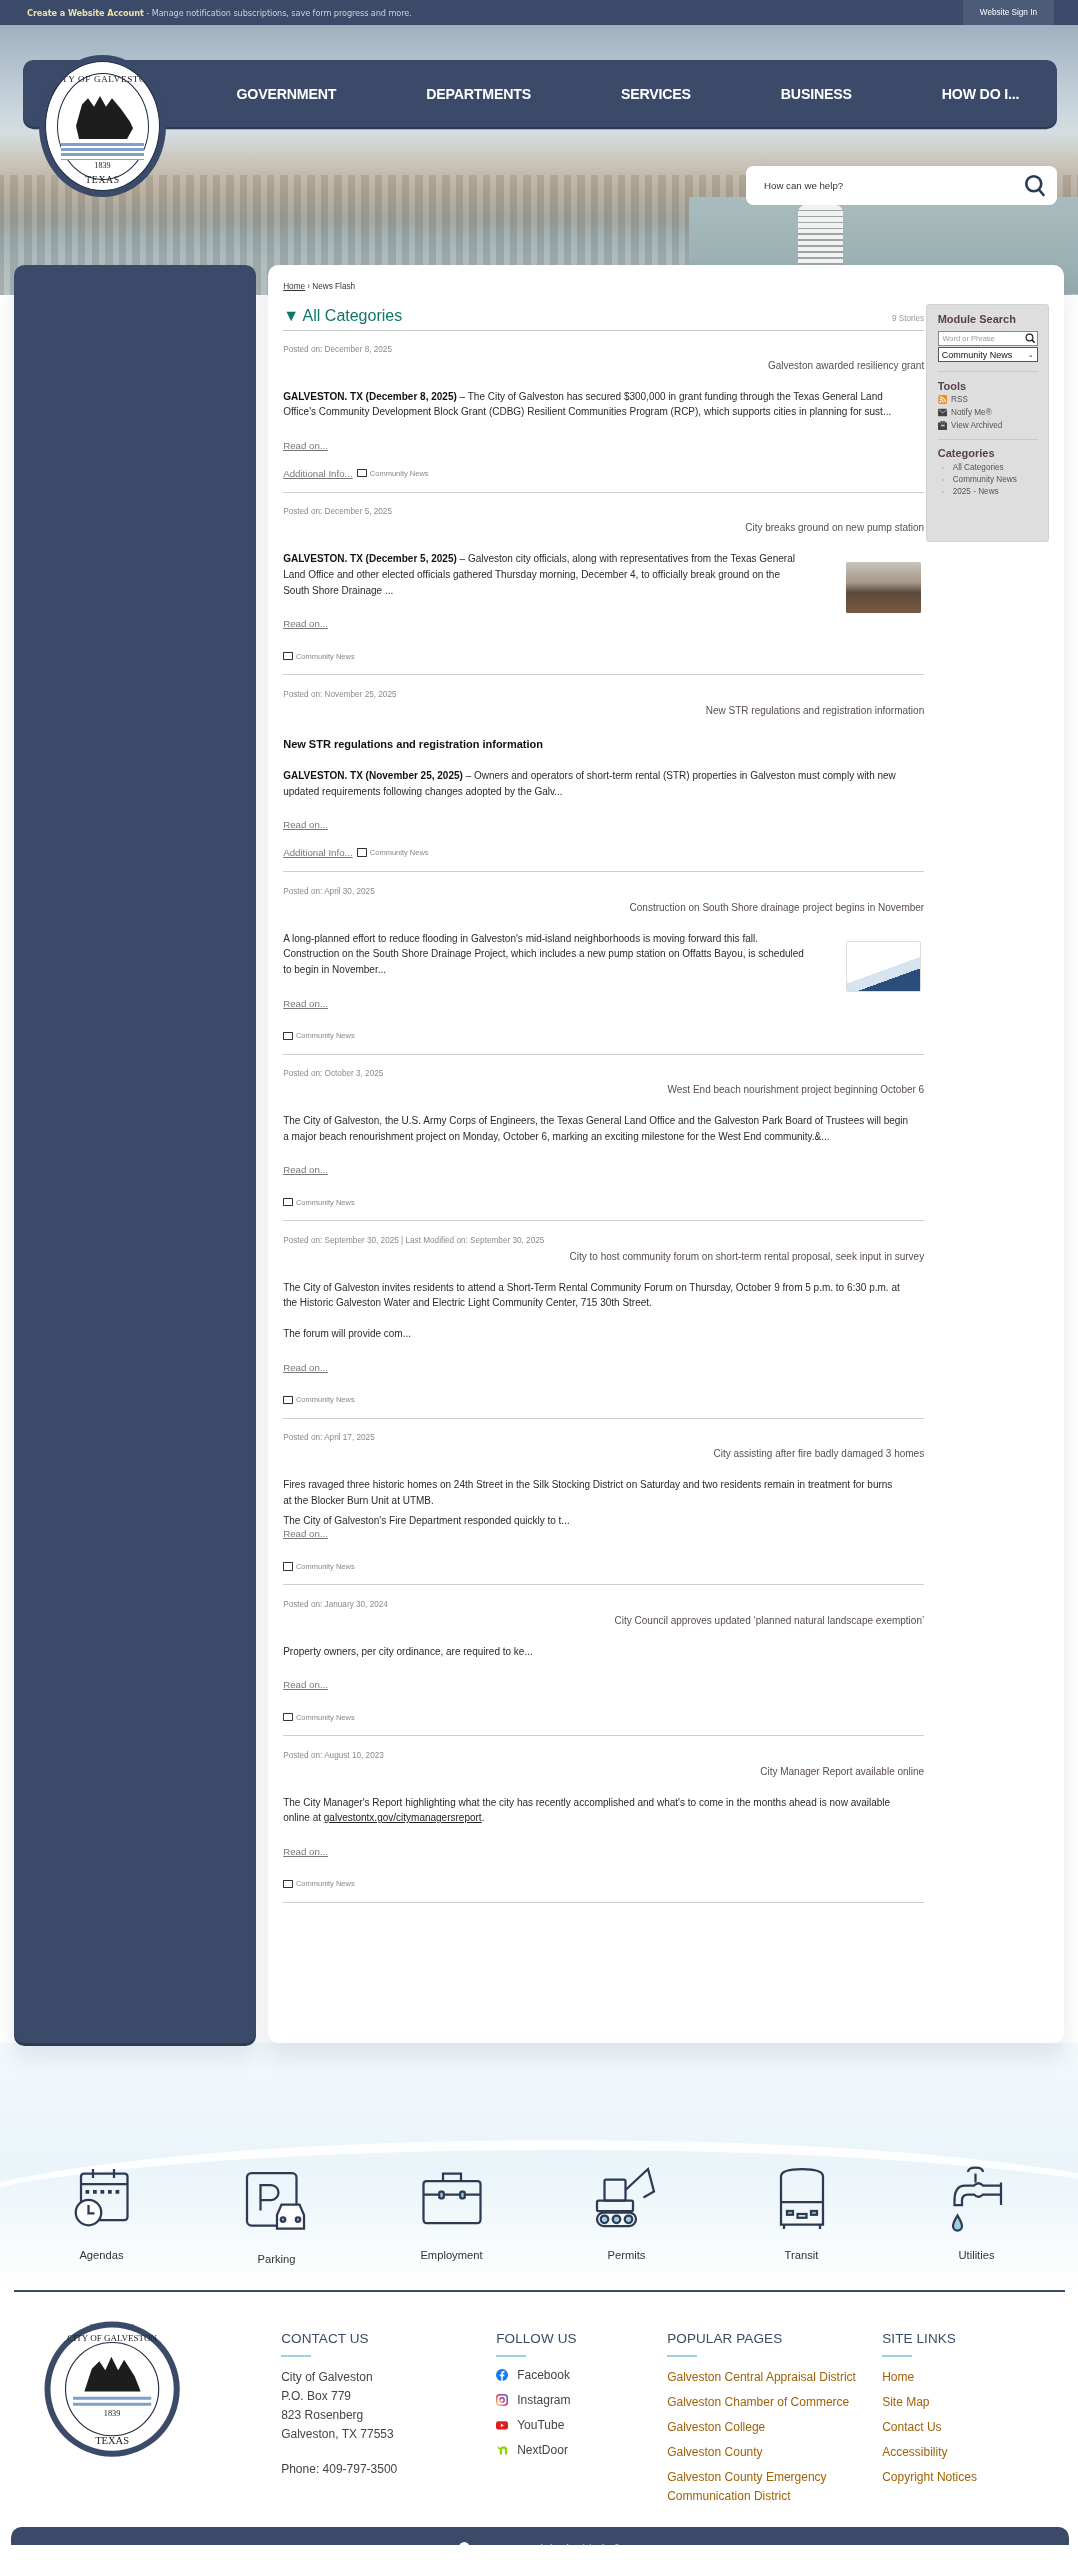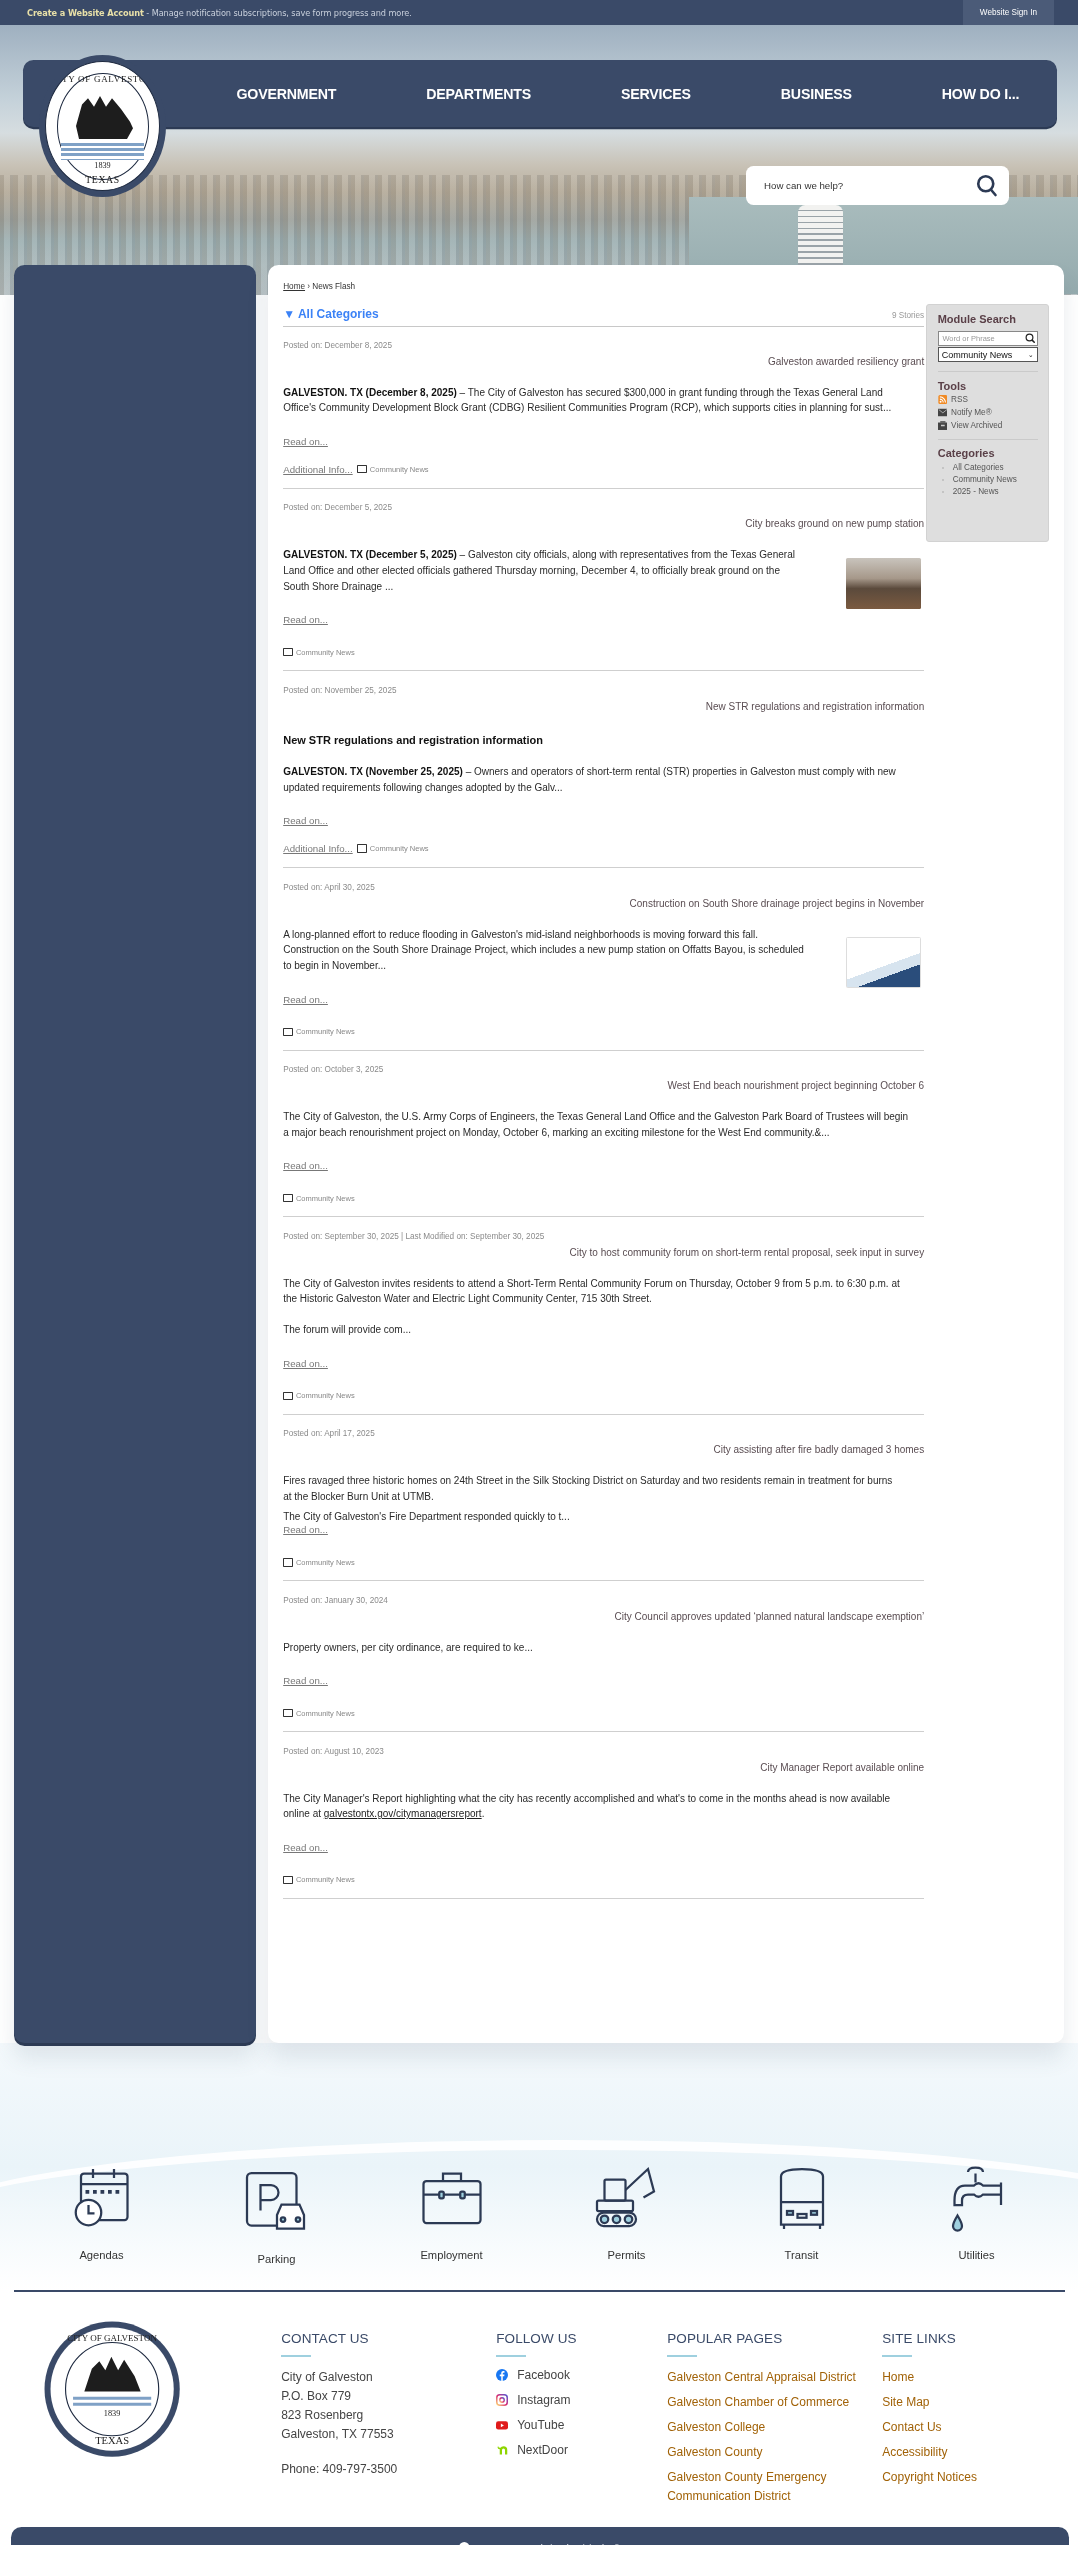--- a/index.html
+++ b/index.html
@@ -21,35 +21,35 @@
   .nav a { color: #fff; text-decoration: none; font-size: 14.2px; font-weight: bold; letter-spacing: -0.2px; margin-right: 90px; font-family: "Liberation Sans", sans-serif; }
   .nav a:last-child { margin-right: 0; }
   .seal { position: absolute; left: 39px; top: 30px; width: 127px; height: 142px; border-radius: 50%; background: #3a4a68; display: flex; align-items: center; justify-content: center; }
   .seal .inner { width: 115px; height: 130px; border-radius: 50%; background: #fff; border: 1.5px solid #1e2a40; position: relative; overflow: hidden; }
   .seal .ring { position: absolute; inset: 10.5px; border-radius: 50%; border: 1.1px solid #1e2a40; }
   .seal .ship-g { position: absolute; left: 27px; top: 34px; width: 60px; height: 43px; background: #1d1d1d; clip-path: polygon(5% 70%, 15% 20%, 25% 5%, 35% 25%, 45% 0%, 55% 25%, 65% 5%, 80% 30%, 95% 60%, 100% 75%, 90% 100%, 10% 100%); }
   .seal .waves { position: absolute; left: 15px; right: 15px; top: 81px; height: 16.5px; background: repeating-linear-gradient(180deg, #7fa1c6 0 3px, #fff 3px 5.2px); }
   .seal .yr { position: absolute; left: 0; right: 0; top: 99px; text-align: center; font-family: "Liberation Serif", serif; font-size: 8.2px; }
   .seal .txt-top { position: absolute; left: 0; right: 0; top: 12px; text-align: center; font-family: "Liberation Serif", serif; font-size: 9px; letter-spacing: 0.7px; }
   .seal .txt-bot { position: absolute; left: 0; right: 0; top: 112px; text-align: center; font-family: "Liberation Serif", serif; font-size: 9.7px; letter-spacing: 0.7px; }
-  .hero-search { position: absolute; left: 746px; top: 141px; width: 263px; height: 39px; background: #fff; border-radius: 7.5px; display: flex; align-items: center; padding: 0 10.5px 0 18px; justify-content: space-between; }
+  .hero-search { position: absolute; left: 746px; top: 141px; width: 311px; height: 39px; background: #fff; border-radius: 7.5px; display: flex; align-items: center; padding: 0 10.5px 0 18px; justify-content: space-between; }
   .hero-search span { font-size: 9.7px; color: #333; }
   .hero-search svg { width: 22.5px; height: 22.5px; }
 
   
   .main-wrap { position: relative; margin-top: -30px; display: flex; padding: 0 14.2px 0 14.2px; z-index: 2; }
   .left-panel { width: 242px; height: 1778px; background: #3a4a68; border-radius: 10.5px; box-shadow: 0 3px 0 #2c3a54, 0 15px 22.5px rgba(60,80,110,0.12); }
   .content { margin-left: 12px; width: 796px; height: 1778px; background: #fff; border-radius: 10.5px; box-shadow: 0 15px 22.5px rgba(60,80,110,0.12); position: relative; padding: 16.5px 0 0 15px; }
   .breadcrumb { font-size: 8.2px; color: #333; margin-top: 0; }
   .breadcrumb a { text-decoration: underline; }
   .sort { margin-top: 23px; font-size: 9.7px; color: #666; display: flex; align-items: center; gap: 3px; }
   .sort .sel { border: 0.7px solid #555; font-size: 9.7px; color: #222; padding: 0.7px 2.2px; display: inline-flex; align-items: center; gap: 2.2px; }
   .col { width: 641px; }
   .cat-head { margin-top: 16.5px; display: flex; justify-content: space-between; align-items: baseline; padding-bottom: 4.5px; border-bottom: 1.5px solid #c8c8c8; }
-  .cat-head .t { font-size: 12px; font-weight: bold; color: #3b82f6; }
+  .cat-head .t { font-size: 16px; font-weight: normal; color: #0f766e; }
   .cat-head .c { font-size: 8.2px; color: #999; }
   .article { border-bottom: 0.7px solid #cfcfcf; padding: 14.2px 0 0 0; position: relative; }
   .article .posted { font-size: 8.2px; color: #8a8a8a; }
   .article h3 { font-size: 10px; font-weight: normal; color: #5a4d52; margin-top: 6px; text-align: right; }
   .article .sub { font-size: 11px; font-weight: bold; color: #111; margin-top: 22.5px; }
   .article .body { font-size: 10px; line-height: 15.7px; color: #2a2a2a; margin-top: 18px; width: 629px; }
   .article .body.withimg { width: 524px; }
   .article .body.arial { font-family: "Liberation Sans", sans-serif; }
   .article .body b { color: #111; }
   .article .body p + p { margin-top: 15px; }

